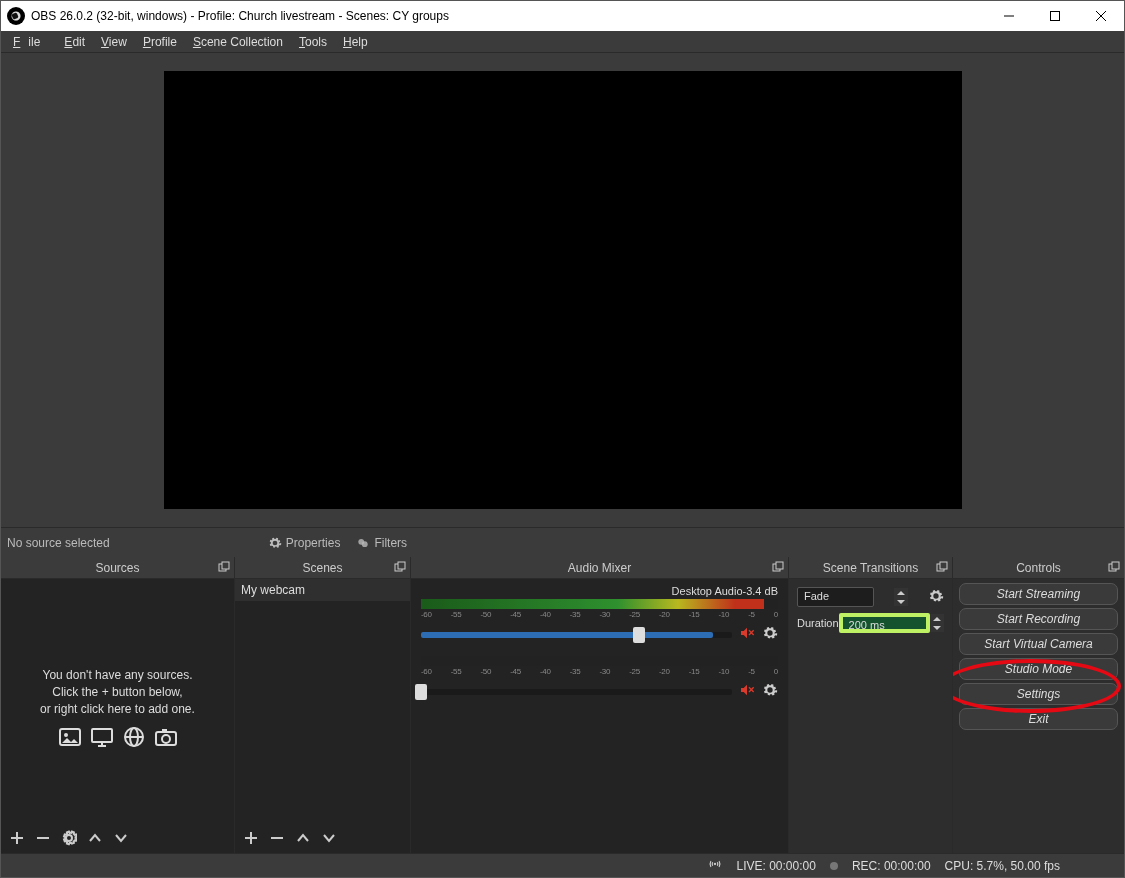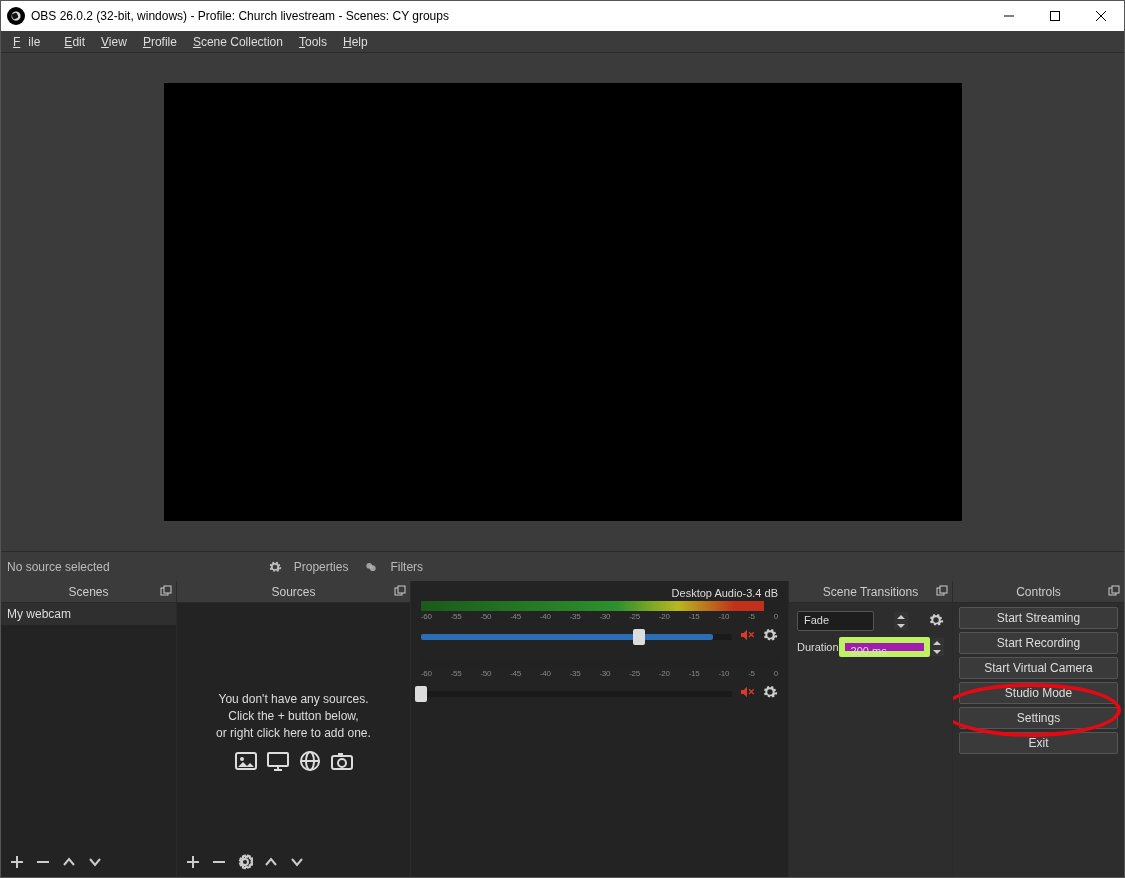--- a/index.html
+++ b/index.html
@@ -15,21 +15,21 @@
   
   .menubar { height: 22px; background: #3b3b3b; display:flex; align-items:center; padding: 0 4px; color:#ddd; font-size:12px; border-bottom:1px solid #2a2a2a;}
   .menubar span { padding: 19px 8px; }
   .menubar span u { text-decoration: underline; }
   
   .content { flex:1; display:flex; flex-direction:column; background:#3b3b3b; }
   .preview-area { flex:1; display:flex; align-items:center; justify-content:center; background:#3b3b3b; }
   .preview { width:798px; height:438px; background:#000; }
   
   .srcbar { height: 30px; background:#3b3b3b; display:flex; align-items:center; padding:0 6px; color:#bbb; font-size:12px; border-top:1px solid #2a2a2a;}
-  .srcbtn { display:flex; align-items:center; gap:12px; margin:12px 8px; }
+  .srcbtn { display:flex; align-items:center; gap:4px; margin:12px 8px; }
   .srcbtn svg { width:14px; height:14px; fill:#bbb; }
   
   .docks { height:296px; display:flex; background:#3b3b3b; }
   .dock { display:flex; flex-direction:column; border-right:1px solid #2a2a2a; }
   .dock:last-child{border-right:none;}
   .dock-title { height:22px; background:#3b3b3b; color:#ccc; font-size:12px; display:flex; align-items:center; justify-content:center; position:relative; border-bottom:1px solid #2a2a2a;}
   .dock-title .popout { position:absolute; right:4px; top:4px; }
   .popout svg { width:12px; height:12px; fill:#ccc; }
   .dock-body { flex:1; background:#232323; color:#ddd; font-size:12px; position:relative; overflow:hidden;}
   .dock-body.light { background:#2d2d2d; }
@@ -61,25 +61,25 @@
   
   .transitions { width:164px; }
   .trn-body { padding:8px; color:#ddd; font-size:12px;}
   .select { display:flex; align-items:center; gap:20px;}
   .select .box { flex:1; background:#1d1d1d; border:1px solid #555; height:20px; padding:2px 6px; border-radius:2px; font-size:11px;}
   .spin { width:14px; display:flex; flex-direction:column;}
   .spin div{height:9px; background:#333; display:flex; align-items:center; justify-content:center;}
   .spin svg{width:8px;height:6px; fill:#ccc;}
   .trn-row{display:flex; align-items:center; margin-top:6px;}
   .trn-row .lab{font-size:11px;}
-  .trn-row .val{flex:1; background:#a21caf; border:6px solid #bef264; height:20px; padding:2px 6px; border-radius:2px; font-size:11px;}
+  .trn-row .val{flex:1; background:#14532d; border:4px solid #bef264; height:20px; padding:2px 6px; border-radius:2px; font-size:11px;}
   
   .controls { width:171px; }
   .ctrl-body { padding:4px 6px; display:flex; flex-direction:column; gap:3px;}
-  .ctrl-btn { background:#3a3a3a; border:1px solid #555; color:#ddd; font-size:12px; height:22px; border-radius:2px; display:flex; align-items:center; justify-content:center;}
+  .ctrl-btn { background:#3a3a3a; border:1px solid #555; color:#ddd; font-size:12px; height:22px; border-radius:7px; display:flex; align-items:center; justify-content:center;font-style:italic;}
   .annot { position:absolute; border:4px solid #e50914; border-radius:50%/50%; width:180px; height:54px; pointer-events:none; }
   
   .status { height:24px; background:#3b3b3b; color:#ddd; font-size:12px; display:flex; align-items:center; justify-content:flex-end; gap:14px; padding:0 10px; border-top:1px solid #2a2a2a;}
   .status .dot{width:8px;height:8px;border-radius:50%; background:#777;}
   .status svg{width:14px;height:14px; fill:#ccc;}
 </style>
 </head>
 <body>
 
 <div class="window">
@@ -137,48 +137,20 @@
       <div class="srcbtn">
         <svg viewBox="0 0 24 24">
             <circle cx="9" cy="10" r="5" fill-opacity="0.8"></circle>
             <circle cx="15" cy="14" r="5" fill-opacity="0.8"></circle>
           </svg>
         <span>Filters</span>
       </div>
     </div>
 
     <div class="docks">
-
-      <div class="dock scenes">
-        <div class="dock-title">
-          <span>Scenes</span>
-          <span class="popout"><svg viewBox="0 0 12 12">
-                <rect x="1" y="3" width="7" height="7" fill="none" stroke="#ccc"></rect>
-                <rect x="4" y="1" width="7" height="7" fill="#3b3b3b" stroke="#ccc"></rect>
-              </svg></span>
-        </div>
-        <div class="dock-body">
-          <div class="scene-item">My webcam</div>
-          <div class="listbtns">
-            <svg viewBox="0 0 16 16">
-                <line x1="8" y1="2" x2="8" y2="14"></line>
-                <line x1="2" y1="8" x2="14" y2="8"></line>
-              </svg>
-            <svg viewBox="0 0 16 16">
-                <line x1="2" y1="8" x2="14" y2="8"></line>
-              </svg>
-            <svg viewBox="0 0 16 16">
-                <polyline points="3,11 8,5 13,11"></polyline>
-              </svg>
-            <svg viewBox="0 0 16 16">
-                <polyline points="3,5 8,11 13,5"></polyline>
-              </svg>
-          </div>
-        </div>
-      </div>
 
       <div class="dock sources">
         <div class="dock-title">
           <span>Sources</span>
           <span class="popout"><svg viewBox="0 0 12 12">
                 <rect x="1" y="3" width="7" height="7" fill="none" stroke="#ccc"></rect>
                 <rect x="4" y="1" width="7" height="7" fill="#3b3b3b" stroke="#ccc"></rect>
               </svg></span>
         </div>
         <div class="dock-body">
@@ -223,21 +195,56 @@
             <svg viewBox="0 0 16 16">
                 <polyline points="3,11 8,5 13,11"></polyline>
               </svg>
             <svg viewBox="0 0 16 16">
                 <polyline points="3,5 8,11 13,5"></polyline>
               </svg>
           </div>
         </div>
       </div>
 
+      <div class="dock scenes">
+        <div class="dock-title">
+          <span>Scenes</span>
+          <span class="popout"><svg viewBox="0 0 12 12">
+                <rect x="1" y="3" width="7" height="7" fill="none" stroke="#ccc"></rect>
+                <rect x="4" y="1" width="7" height="7" fill="#3b3b3b" stroke="#ccc"></rect>
+              </svg></span>
+        </div>
+        <div class="dock-body">
+          <div class="scene-item">My webcam</div>
+          <div class="listbtns">
+            <svg viewBox="0 0 16 16">
+                <line x1="8" y1="2" x2="8" y2="14"></line>
+                <line x1="2" y1="8" x2="14" y2="8"></line>
+              </svg>
+            <svg viewBox="0 0 16 16">
+                <line x1="2" y1="8" x2="14" y2="8"></line>
+              </svg>
+            <svg viewBox="0 0 16 16">
+                <polyline points="3,11 8,5 13,11"></polyline>
+              </svg>
+            <svg viewBox="0 0 16 16">
+                <polyline points="3,5 8,11 13,5"></polyline>
+              </svg>
+          </div>
+        </div>
+      </div>
+
       <div class="dock mixer">
+        <div class="dock-title">
+          <span>Audio Mixer</span>
+          <span class="popout"><svg viewBox="0 0 12 12">
+                <rect x="1" y="3" width="7" height="7" fill="none" stroke="#ccc"></rect>
+                <rect x="4" y="1" width="7" height="7" fill="#3b3b3b" stroke="#ccc"></rect>
+              </svg></span>
+        </div>
         <div class="dock-body" id="mixer-body">
             <div class="mix-ch">
     <div class="mix-head">
       <span>Desktop Audio</span>
       <span>-3.4 dB</span>
     </div>
     <div class="meter">
       <div class="grad"></div>
       <div class="mask" style="width:4%"></div>
     </div>
@@ -369,15 +376,26 @@
           <div class="ctrl-btn">Start Virtual Camera</div>
           <div class="ctrl-btn">Studio Mode</div>
           <div class="ctrl-btn">Settings</div>
           <div class="ctrl-btn">Exit</div>
           <div class="annot" style="top:80px; left:-12px;"></div>
         </div>
       </div>
 
     </div>
 
+    <div class="status">
+      <span><svg viewBox="0 0 24 24">
+            <path d="M5 7a10 10 0 0 0 0 10M8 9a6 6 0 0 0 0 6M19 7a10 10 0 0 1 0 10M16 9a6 6 0 0 1 0 6" stroke="#ccc" fill="none" stroke-width="2"></path>
+            <circle cx="12" cy="12" r="2"></circle>
+          </svg></span>
+      <span>LIVE: 00:00:00</span>
+      <span class="dot"></span>
+      <span>REC: 00:00:00</span>
+      <span>CPU: 5.7%, 50.00 fps</span>
+      <span style="width:40px;"></span>
+    </div>
 
   </div>
 </div>
 
 </body></html>

